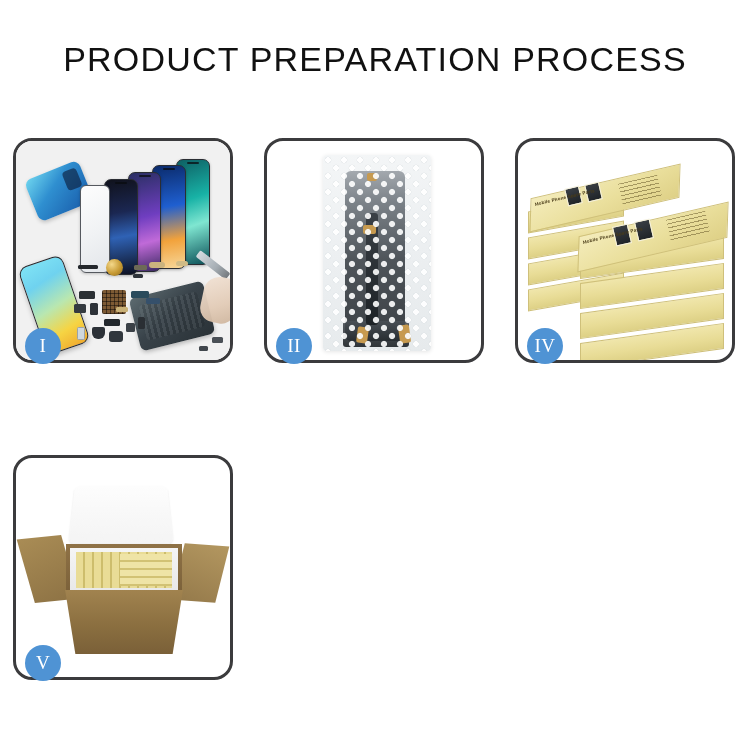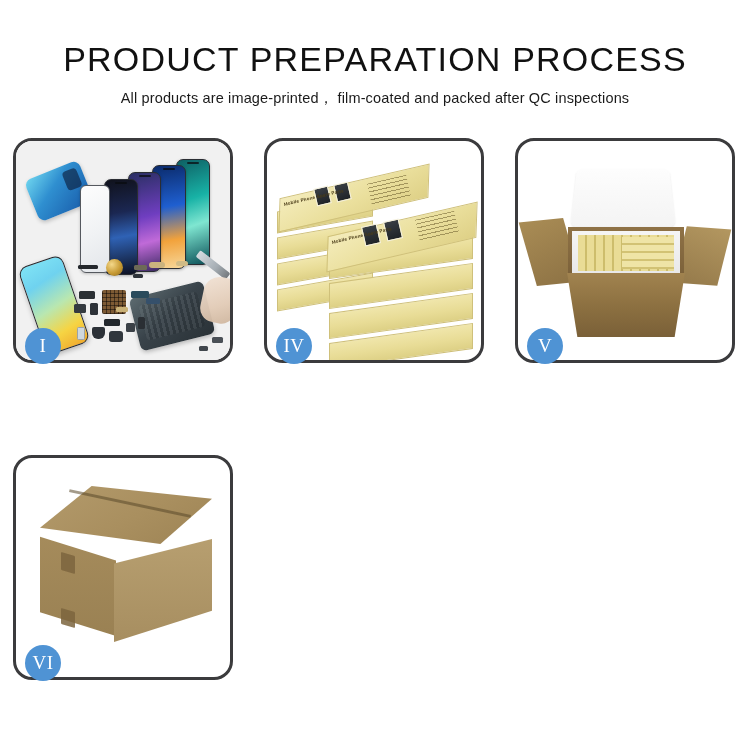--- a/index.html
+++ b/index.html
@@ -400,21 +400,20 @@
   .ct1 { left: 45px; top: 96px;  width: 14px; height: 18px; transform: skewY(16deg); }
   .ct2 { left: 45px; top: 152px; width: 14px; height: 16px; transform: skewY(16deg); }
 </style>
 </head>
 <body>
 
 <div class="page">
 
   <div class="header">
     <div class="title">PRODUCT PREPARATION PROCESS</div>
-    <div class="subtitle">All products are image-printed， film-coated and packed after QC inspections</div>
   </div>
 
   <div class="grid">
 
     <div class="panel tinted">
       <div class="panel-inner">
         <div class="scene">
           <div class="blue-back"></div>
           <div class="phone-fan">
             <div class="fanphone fp1">
@@ -454,20 +453,36 @@
           <div class="part p17"></div>
           <div class="part p18"></div>
           <div class="part p19"></div>
           <div class="tool"></div>
           <div class="hand"></div>
         </div>
       </div>
       <div class="badge">I</div>
     </div>
 
+    <div class="panel">
+      <div class="panel-inner">
+        <div class="scene">
+          <div class="bag">
+            <div class="bag-part"></div>
+            <div class="dark-base"></div>
+            <div class="flex-strip"></div>
+            <div class="gold g1"></div>
+            <div class="gold g2"></div>
+            <div class="gold g3"></div>
+            <div class="gold g4"></div>
+          </div>
+        </div>
+      </div>
+      <div class="badge">II</div>
+    </div>
 
 
     <div class="panel">
       <div class="panel-inner">
         <div class="scene">
           <div class="stack">
             <div class="sbox sb-l4"></div>
             <div class="sbox sb-l3"></div>
             <div class="sbox sb-l2"></div>
             <div class="sbox sb-l1"></div>
@@ -501,28 +516,15 @@
           <div class="v-carton-back"></div>
           <div class="v-foam-inner"></div>
           <div class="v-ybars"></div>
           <div class="v-ybars2"></div>
           <div class="v-carton-front"></div>
         </div>
       </div>
       <div class="badge">V</div>
     </div>
 
-    <div class="panel">
-      <div class="panel-inner">
-        <div class="scene">
-          <div class="c-top"></div>
-          <div class="c-top-seam"></div>
-          <div class="c-left"></div>
-          <div class="c-right"></div>
-          <div class="c-tape ct1"></div>
-          <div class="c-tape ct2"></div>
-        </div>
-      </div>
-      <div class="badge">VI</div>
-    </div>
 
   </div>
 </div>
 
 </body></html>

